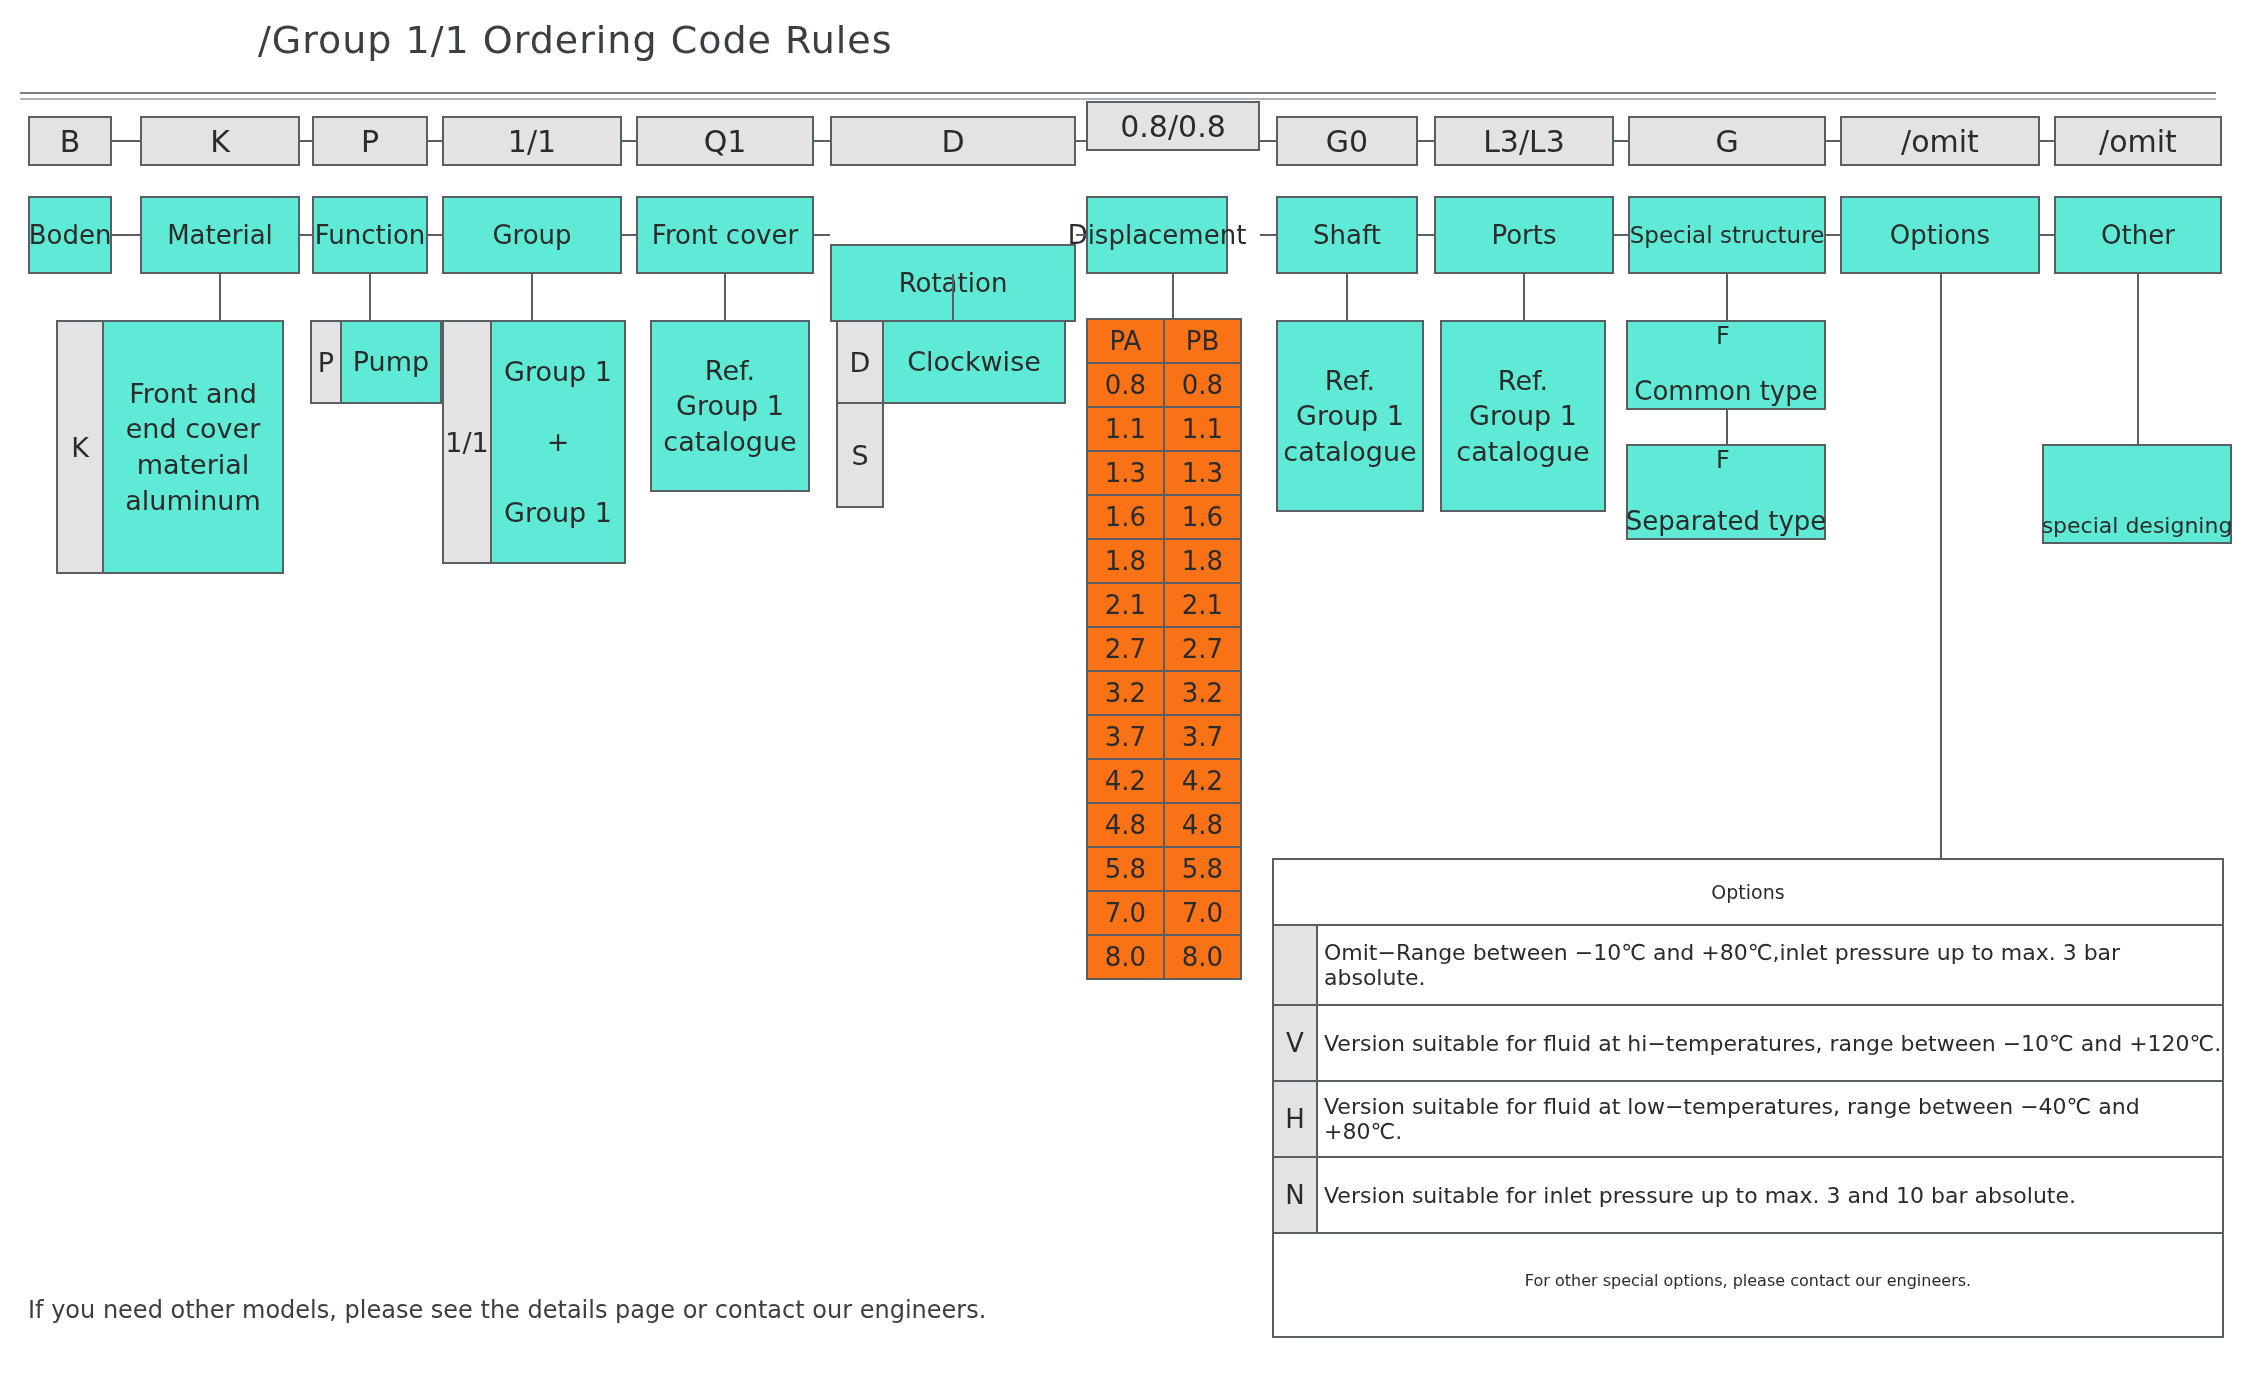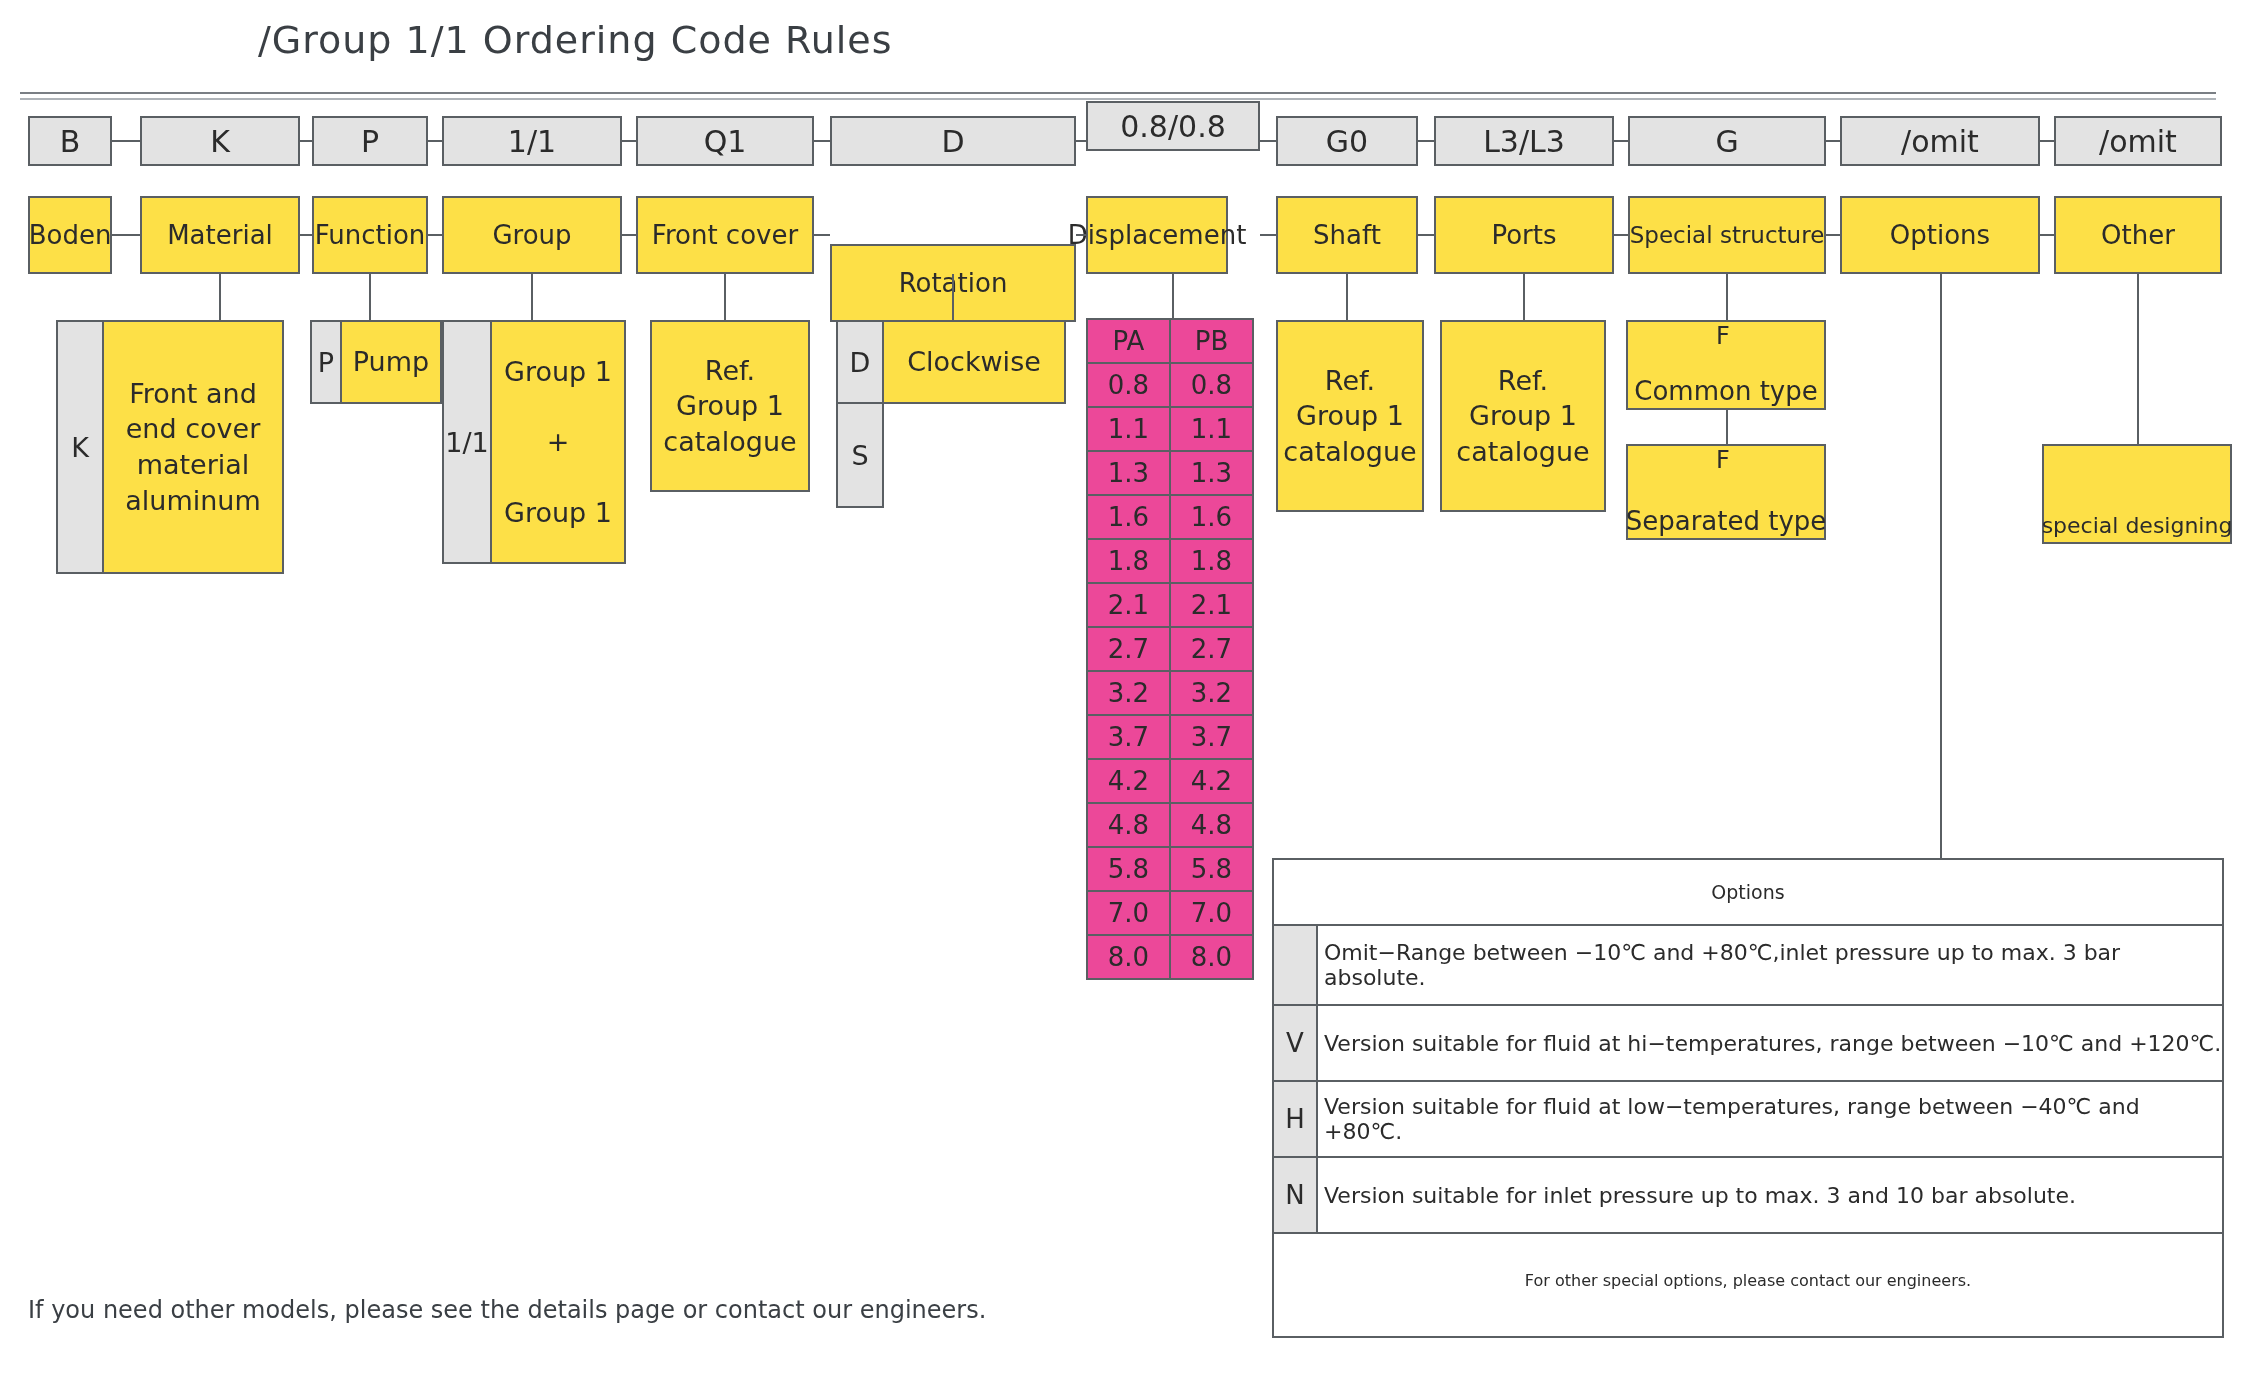--- a/index.html
+++ b/index.html
@@ -2,21 +2,21 @@
 <html><head>
 <meta charset="utf-8">
 <style>
   html,body{margin:0;padding:0;background:#fff;}
   body{width:2244px;height:1391px;position:relative;
        font-family:"DejaVu Sans","Liberation Sans",sans-serif;color:#2b2b2b;}
   .stage{position:absolute;left:0;top:0;width:2244px;height:1391px;overflow:hidden;}
 
   
   .abs{position:absolute;box-sizing:border-box;}
-  .bx{position:absolute;box-sizing:border-box;border:2px solid #5a5f63;background:#fde047;
+  .bx{position:absolute;box-sizing:border-box;border:2px solid #5a5f63;background:#5eead4;
       display:flex;align-items:center;justify-content:center;text-align:center;}
   .bx.grey{background:#e3e3e3;}
   .line-h{position:absolute;background:#5a5f63;height:2px;}
   .line-v{position:absolute;background:#5a5f63;width:2px;}
 
   
   #title{position:absolute;left:258px;top:18px;font-size:38px;letter-spacing:1px;
          color:#3a3f44;white-space:nowrap;}
   #rule{position:absolute;left:20px;top:92px;width:2196px;height:4px;
         border-top:2px solid #7a7f84;border-bottom:2px solid #aeb3b8;}
@@ -27,22 +27,22 @@
   
   .labelrow .bx{height:78px;font-size:26px;}
 
   
   .detail{font-size:27px;line-height:1.32;}
   .keycol{position:absolute;box-sizing:border-box;background:#e3e3e3;
           border:2px solid #5a5f63;display:flex;align-items:center;justify-content:center;
           font-size:27px;}
 
   
-  #disp{position:absolute;left:1086px;top:318px;width:168px;border:2px solid #5a5f63;
-        box-sizing:border-box;background:#ec4899;}
+  #disp{position:absolute;left:1086px;top:318px;width:156px;border:2px solid #5a5f63;
+        box-sizing:border-box;background:#f97316;}
   #disp .r{display:flex;height:42px;border-bottom:2px solid #5a5f63;}
   #disp .r:last-child{border-bottom:none;}
   #disp .c{flex:1;display:flex;align-items:center;justify-content:center;font-size:26px;}
   #disp .c:first-child{border-right:2px solid #5a5f63;}
 
   
   #opt{position:absolute;left:1272px;top:858px;width:952px;height:480px;
        border:2px solid #5a5f63;box-sizing:border-box;background:#fff;}
   #opt .orow{display:flex;border-bottom:2px solid #5a5f63;box-sizing:border-box;}
   #opt .orow:last-child{border-bottom:none;}

